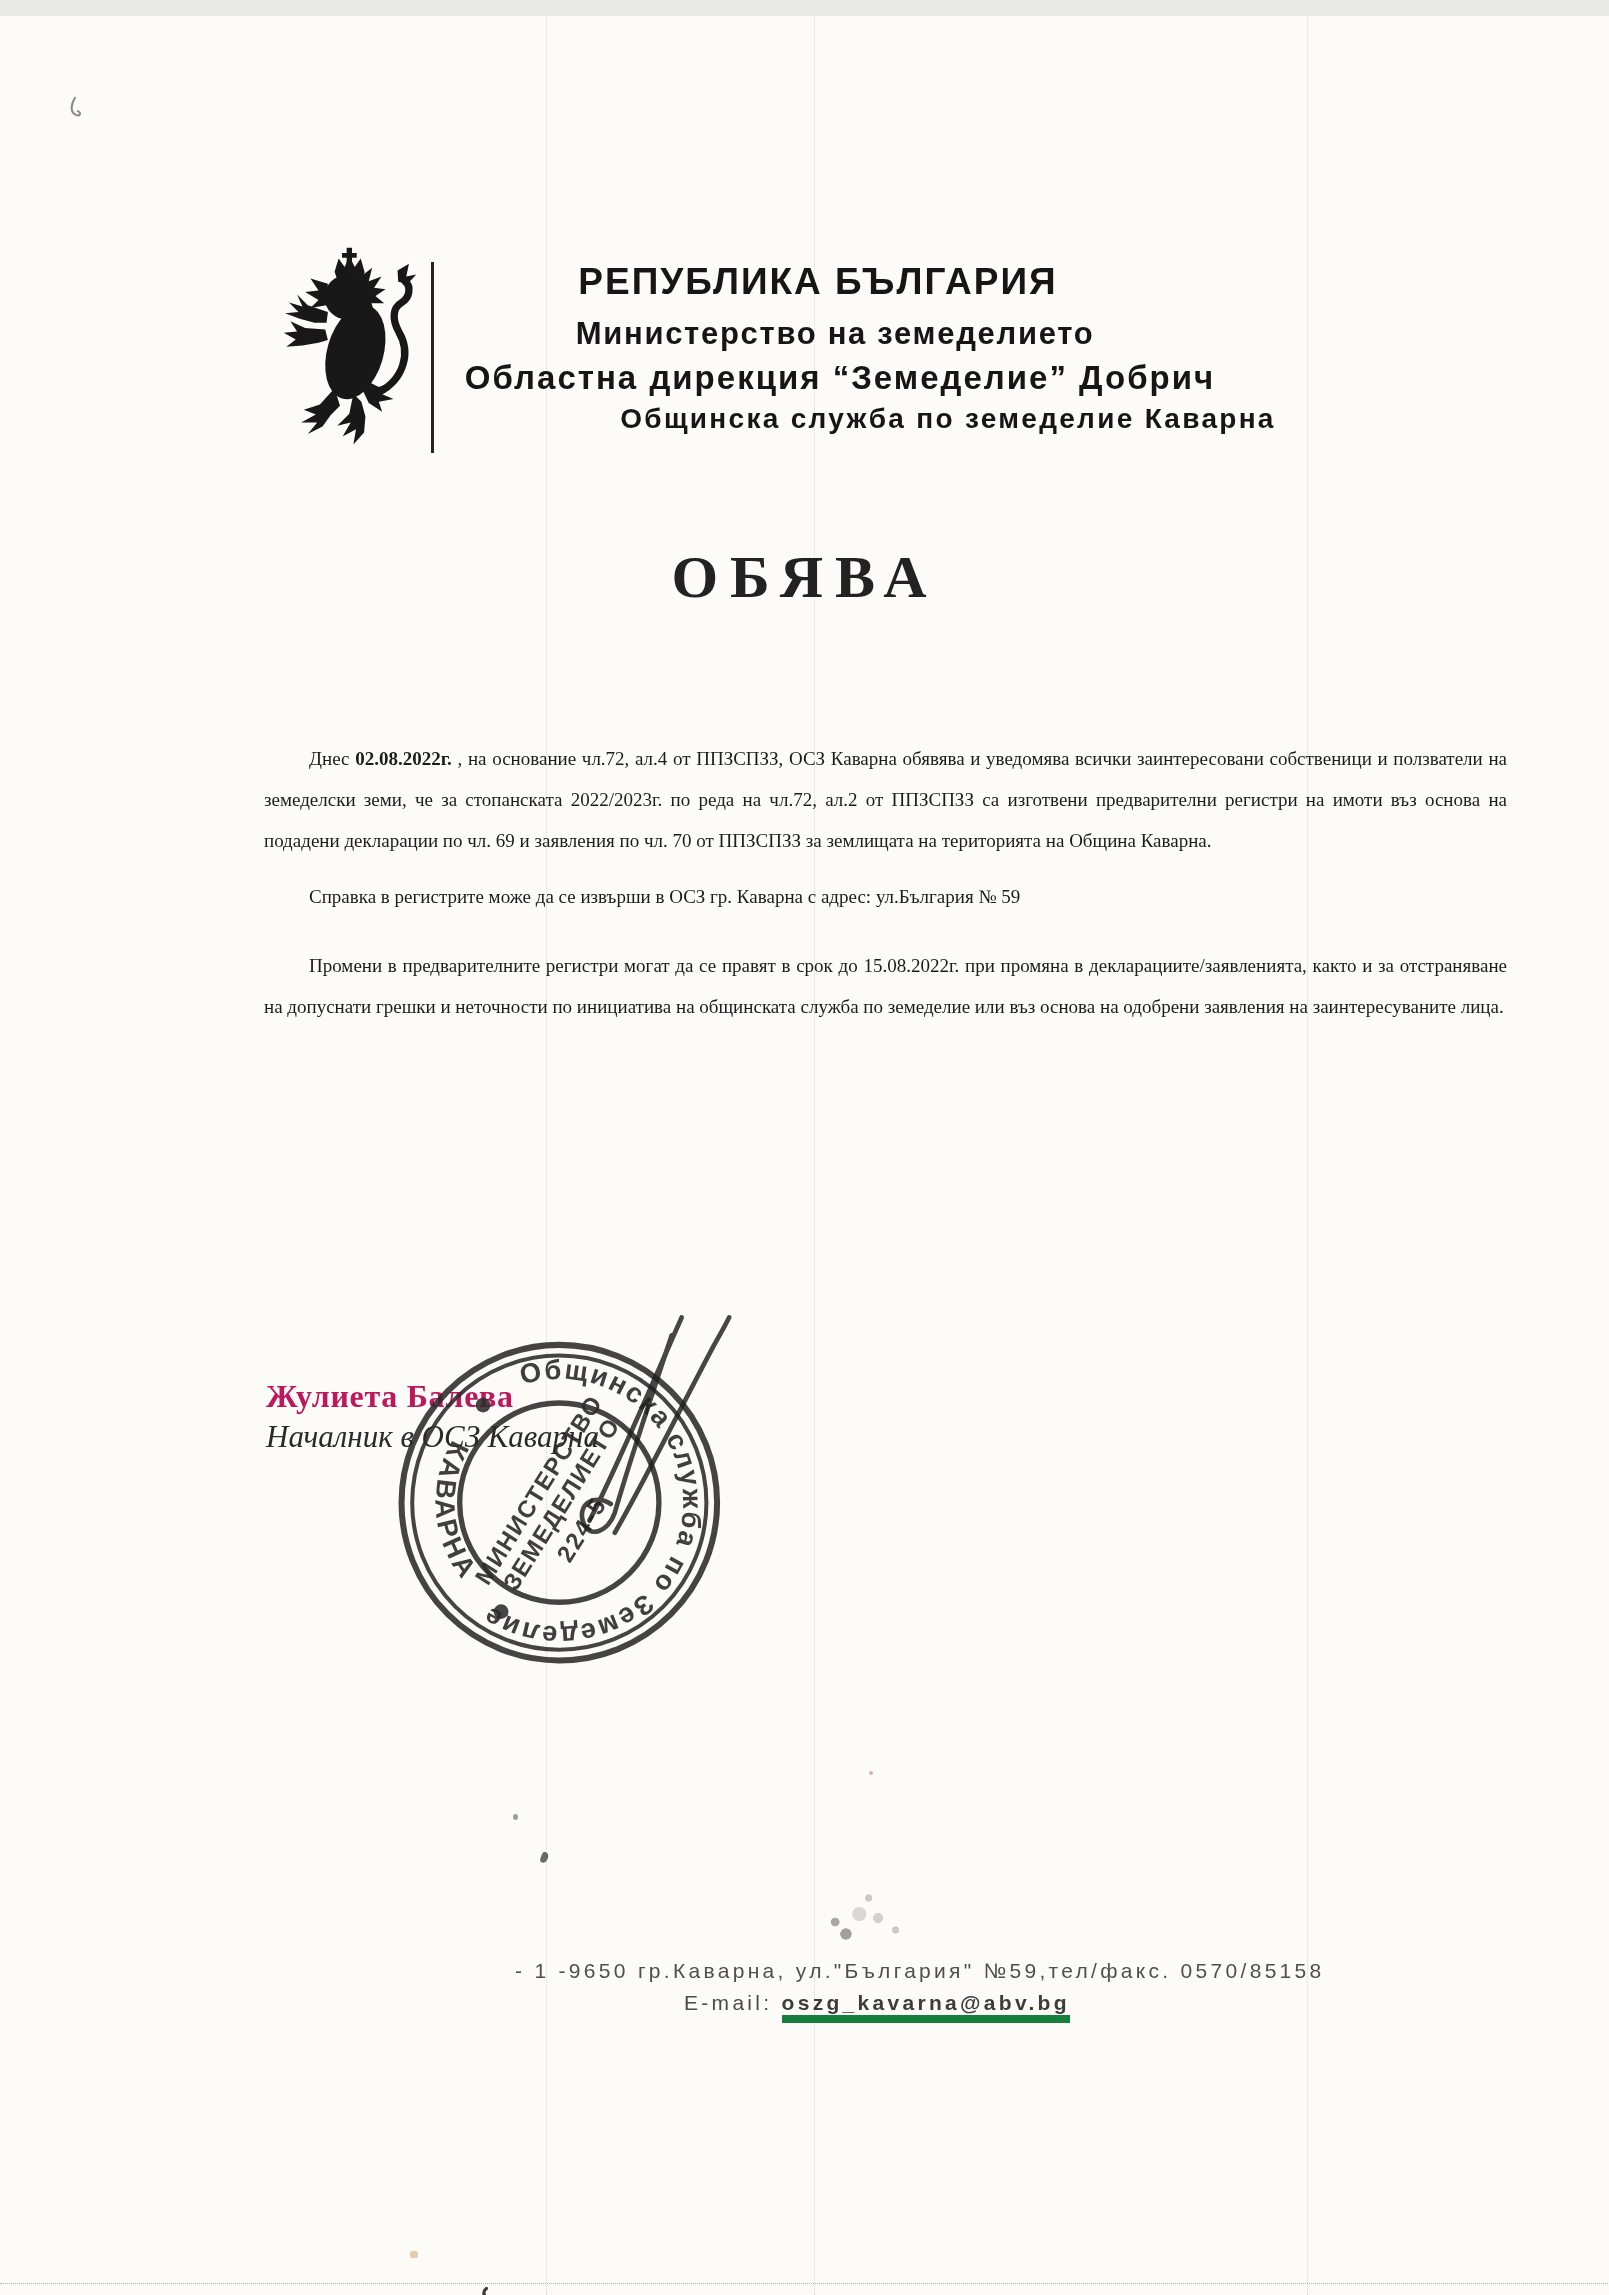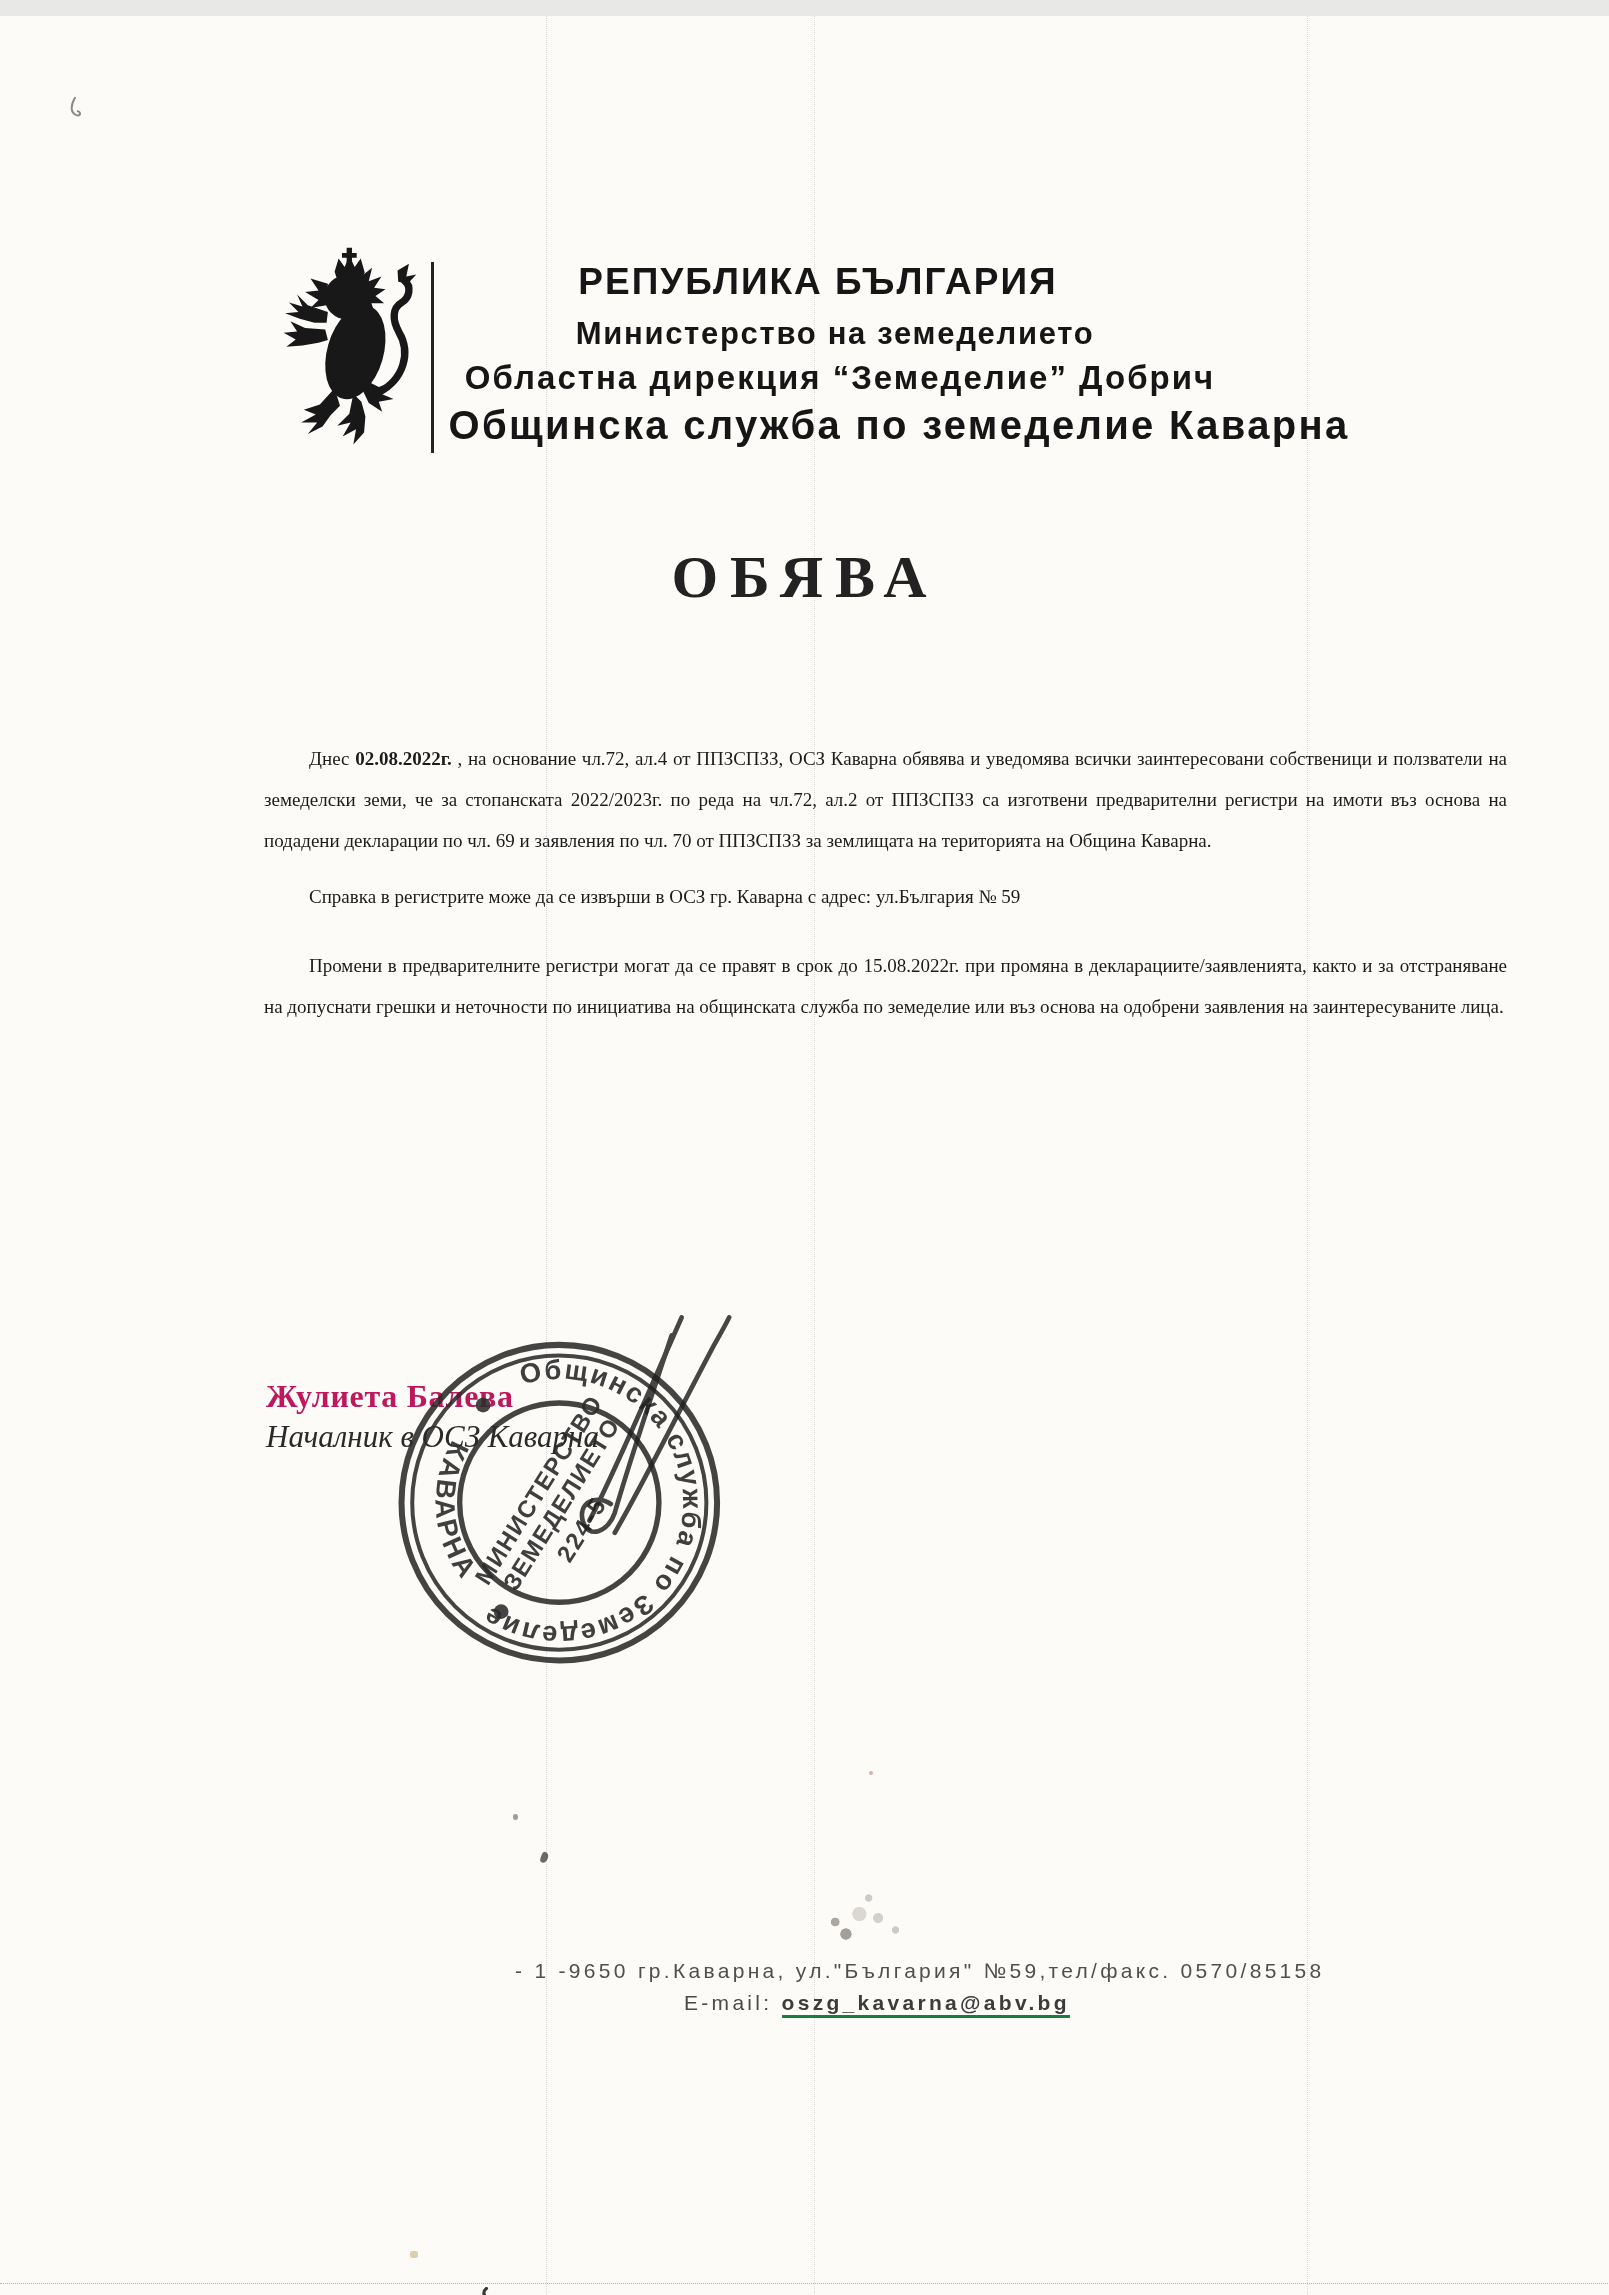--- a/index.html
+++ b/index.html
@@ -17,21 +17,21 @@
   .lion-logo{position:absolute;left:279px;top:231px;width:142px;height:211px;}
   .header-divider{position:absolute;left:431px;top:246px;width:3.3px;height:191px;background:#242424;}
   .hline{
     position:absolute;transform:translateX(-50%);
     font-family:"Liberation Sans", sans-serif;
     font-weight:bold;color:#161616;white-space:nowrap;
   }
   .h1{left:818px;top:245px;font-size:37px;letter-spacing:2px;}
   .h2{left:835px;top:300px;font-size:31px;letter-spacing:1.7px;}
   .h3{left:840px;top:343px;font-size:33px;letter-spacing:2px;}
-  .h4{left:899px;top:387px;font-size:40px;letter-spacing:2.3px;}
+  .h4{left:948px;top:387px;font-size:28px;letter-spacing:2.3px;}
   
   .doc-title{
     position:absolute;left:805px;top:527px;transform:translateX(-50%);
     font-size:60px;font-weight:bold;letter-spacing:12px;color:#222;
     white-space:nowrap;
   }
   
   .body-text{position:absolute;left:264px;top:722px;width:1243px;}
   .body-text p{
     margin:0;font-size:19px;line-height:41px;
@@ -48,21 +48,21 @@
   .footer-line1{
     position:absolute;left:515px;top:1943px;
     font-family:"Liberation Sans", sans-serif;
     font-size:21px;letter-spacing:3.3px;color:#4f4f4f;white-space:nowrap;
   }
   .footer-line2{
     position:absolute;left:684px;top:1975px;
     font-family:"Liberation Sans", sans-serif;
     font-size:21px;letter-spacing:3.3px;color:#4a4a4a;white-space:nowrap;
   }
-  .footer-email{font-weight:bold;color:#3c3c3c;border-bottom:3px solid #15803d;padding-bottom:1.3px;}
+  .footer-email{font-weight:bold;color:#3c3c3c;border-bottom:8px solid #15803d;padding-bottom:1.3px;}
   
   .fold-line{position:absolute;top:0;width:0;height:2295px;border-left:1.3px dotted rgba(125,125,125,0.28);}
   .fold-1{left:546px;}
   .fold-2{left:814px;}
   .fold-3{left:1307px;}
   .scan-bottom-line{position:absolute;left:0;top:2267px;width:1610px;height:0;border-top:1.3px dotted rgba(105,105,105,0.5);}
   .speck{position:absolute;border-radius:50%;}
   .speck-a{left:513px;top:1798px;width:4.7px;height:6px;background:rgba(80,80,80,.55);}
   .speck-b{left:541px;top:1836px;width:7.4px;height:10.7px;background:rgba(60,58,55,.75);transform:rotate(20deg);border-radius:40% 60% 60% 40%;}
   .speck-c{left:869px;top:1755px;width:4px;height:4px;background:rgba(160,70,70,.4);}

